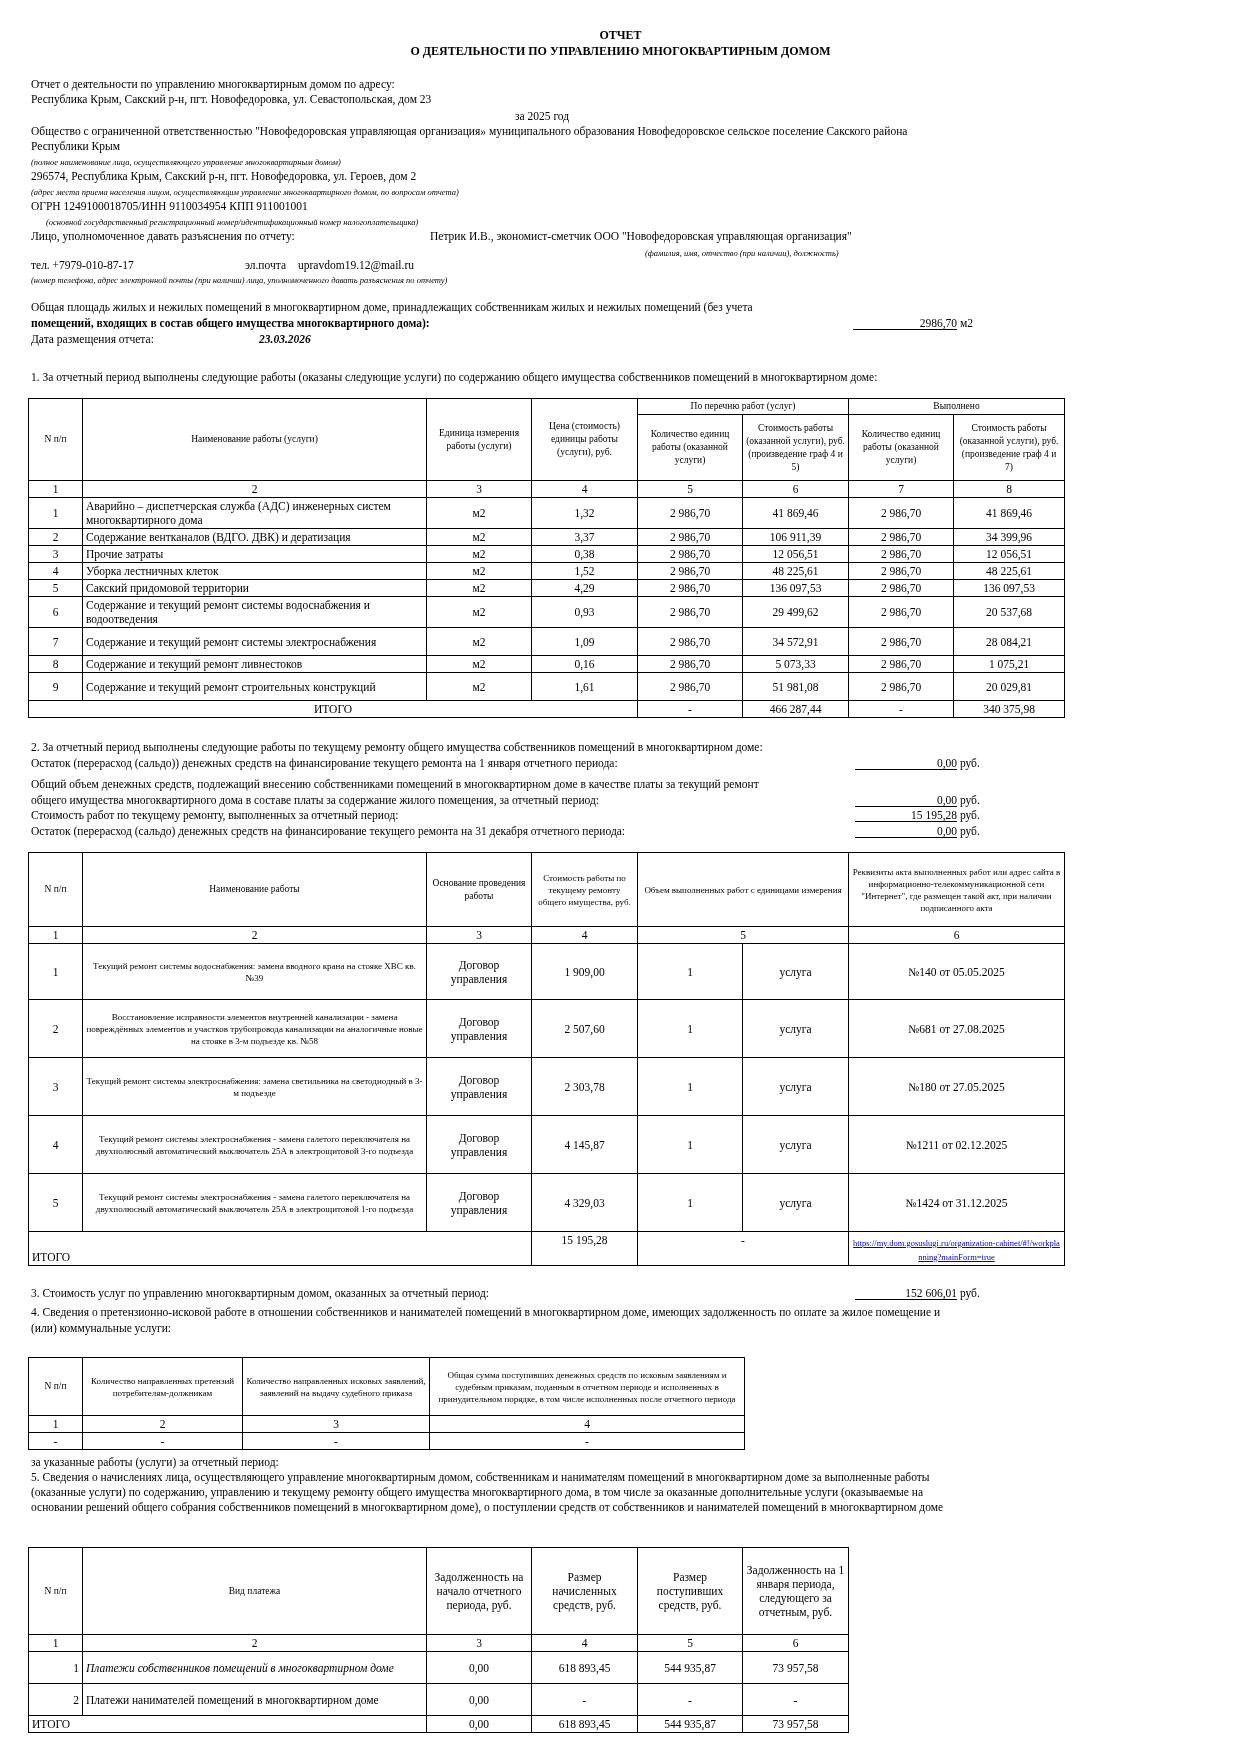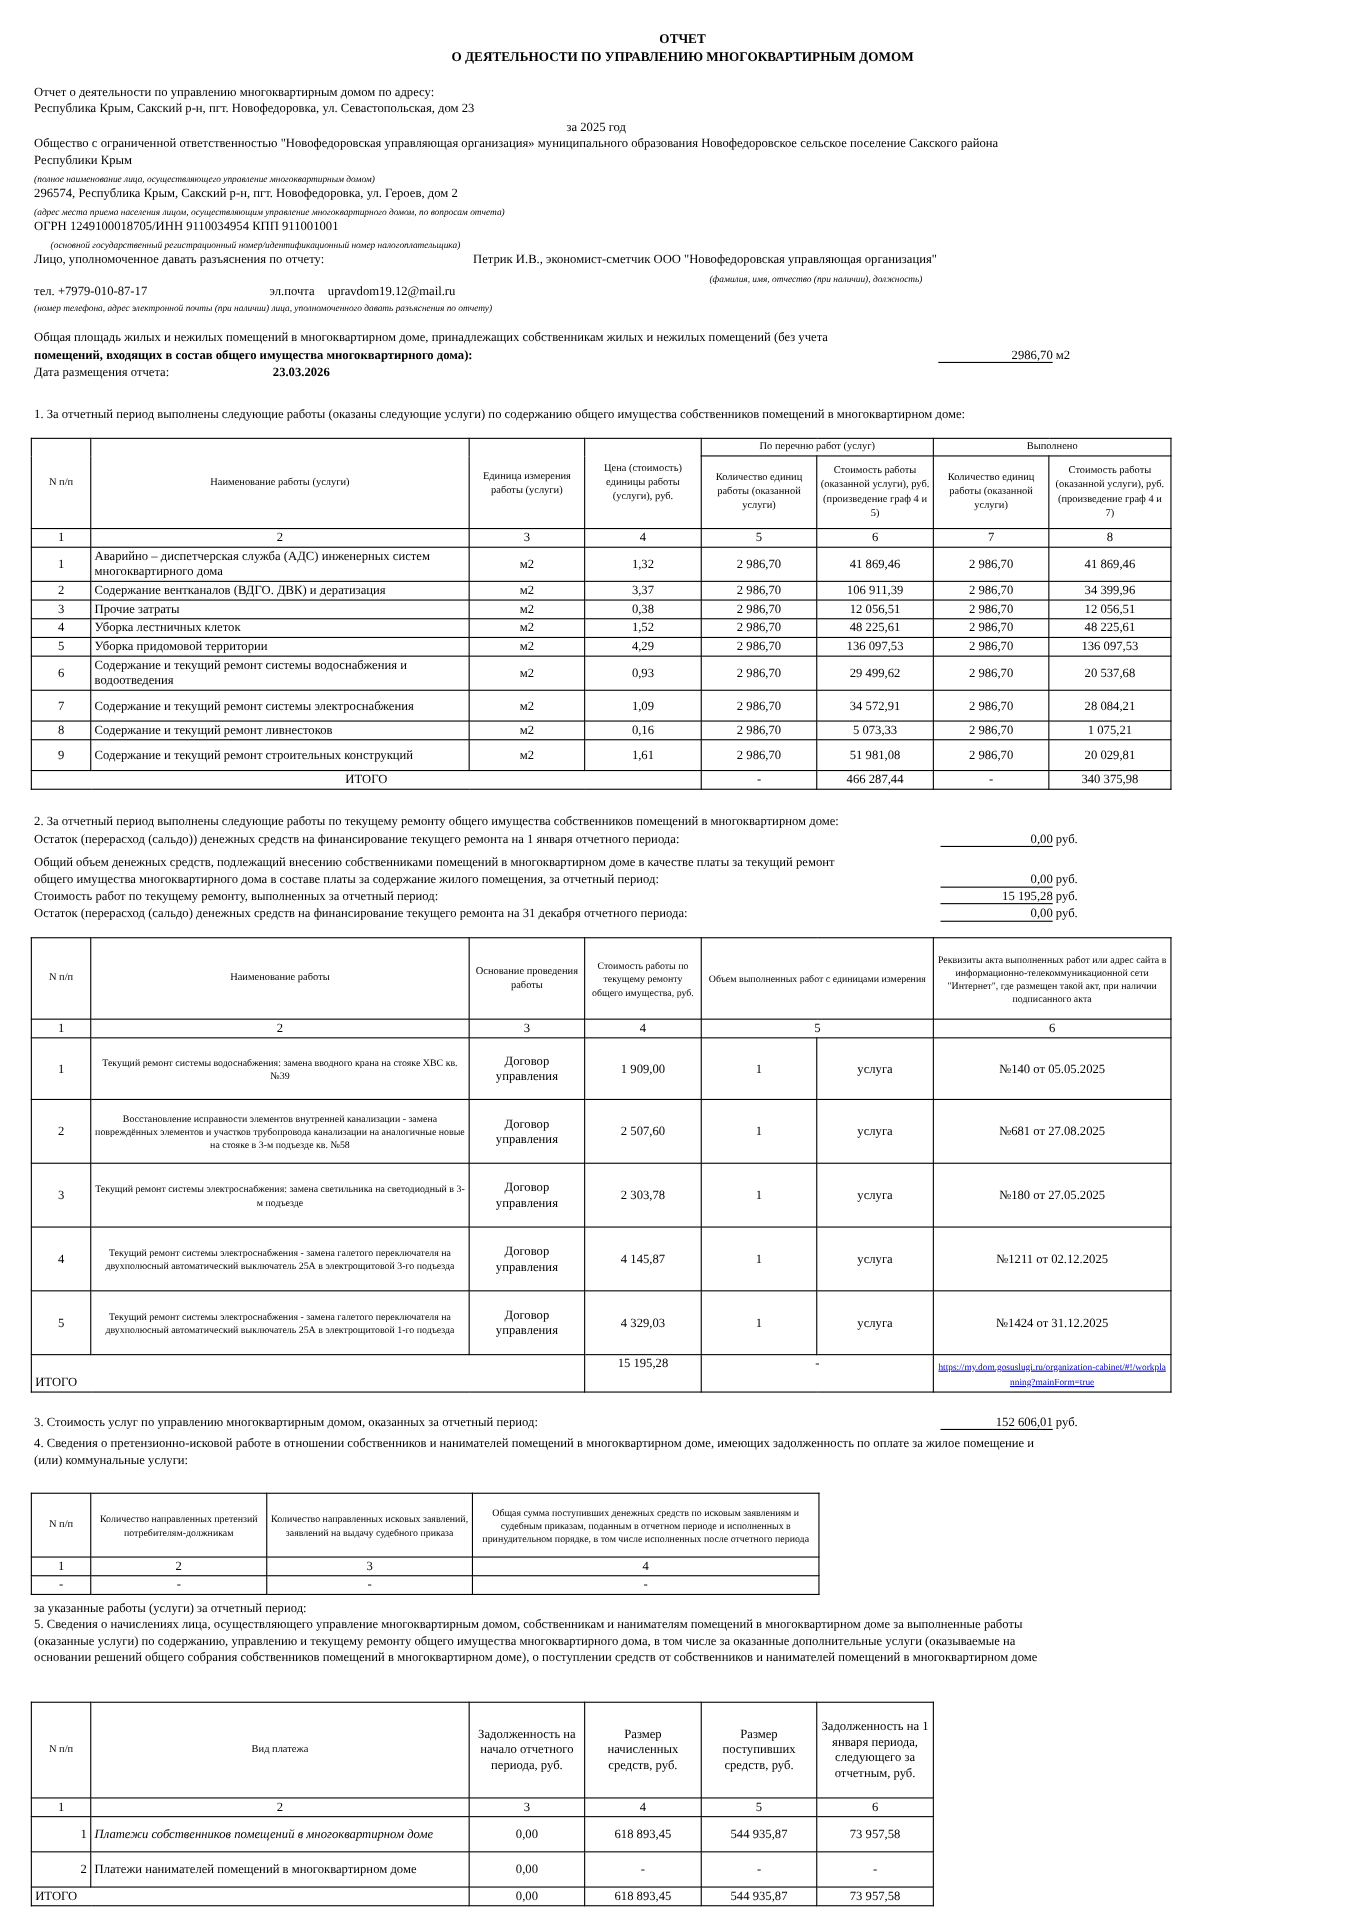--- a/index.html
+++ b/index.html
@@ -44,21 +44,21 @@
 <div class="abs" style="left:298px;top:259px;">upravdom19.12@mail.ru</div>
 <div class="abs note" style="left:31px;top:275px;">(номер телефона, адрес электронной почты (при наличии) лица, уполномоченного давать разъяснения по отчету)</div>
 
 <div class="abs" style="left:31px;top:301px;">Общая площадь жилых и нежилых помещений в многоквартирном доме, принадлежащих собственникам жилых и нежилых помещений (без учета</div>
 <div class="abs" style="left:31px;top:317px;font-weight:bold;">помещений, входящих в состав общего имущества многоквартирного дома):</div>
 <div class="abs" style="left:853px;top:317px;">
   <span class="uval" style="width:104px;">2986,70</span>
   <span>м2</span>
 </div>
 <div class="abs" style="left:31px;top:333px;">Дата размещения отчета:</div>
-<div class="abs bold" style="left:248px;top:333px;">23.03.2026</div>
+<div class="abs bold" style="left:259px;top:333px;font-style:italic;">23.03.2026</div>
 
 <div class="abs" style="left:31px;top:371px;">1. За отчетный период выполнены следующие работы (оказаны следующие услуги) по содержанию общего имущества собственников помещений в многоквартирном доме:</div>
 
 <table style="left:28px;top:398px;width:1036px;">
   <colgroup>
     <col style="width:54px">
       <col style="width:344px">
       <col style="width:105px">
       <col style="width:106px">
     <col style="width:105px">
@@ -126,21 +126,21 @@
     <td class="l">Уборка лестничных клеток</td>
     <td>м2</td>
     <td>1,52</td>
     <td>2 986,70</td>
     <td>48 225,61</td>
     <td>2 986,70</td>
     <td>48 225,61</td>
   </tr>
   <tr style="height:14px">
     <td>5</td>
-    <td class="l">Уборка придомовой территории</td>
+    <td class="l">Сакский придомовой территории</td>
     <td>м2</td>
     <td>4,29</td>
     <td>2 986,70</td>
     <td>136 097,53</td>
     <td>2 986,70</td>
     <td>136 097,53</td>
   </tr>
   <tr style="height:28px">
     <td>6</td>
     <td class="l">Содержание и текущий ремонт системы водоснабжения и водоотведения</td>

